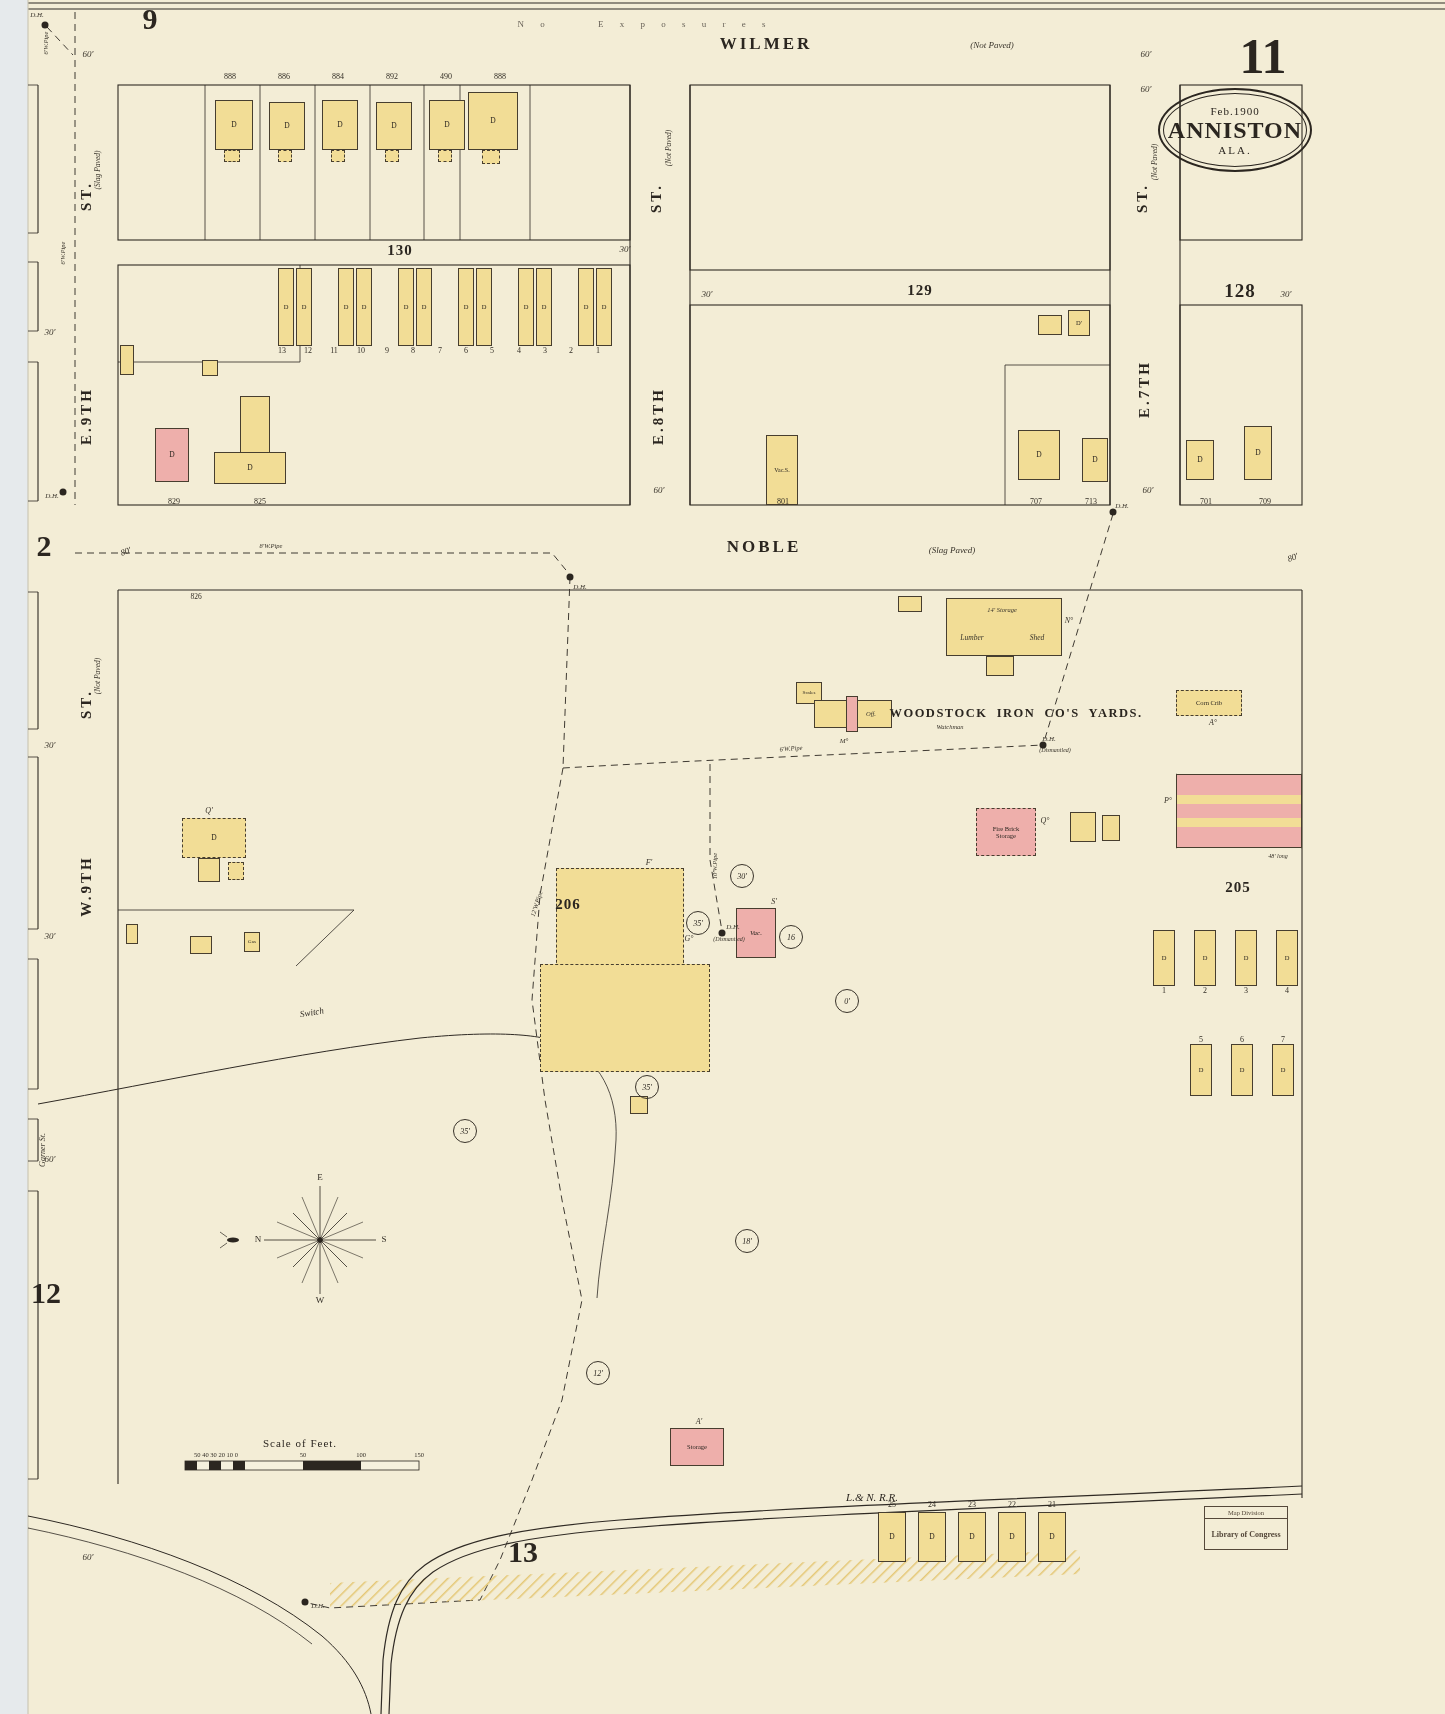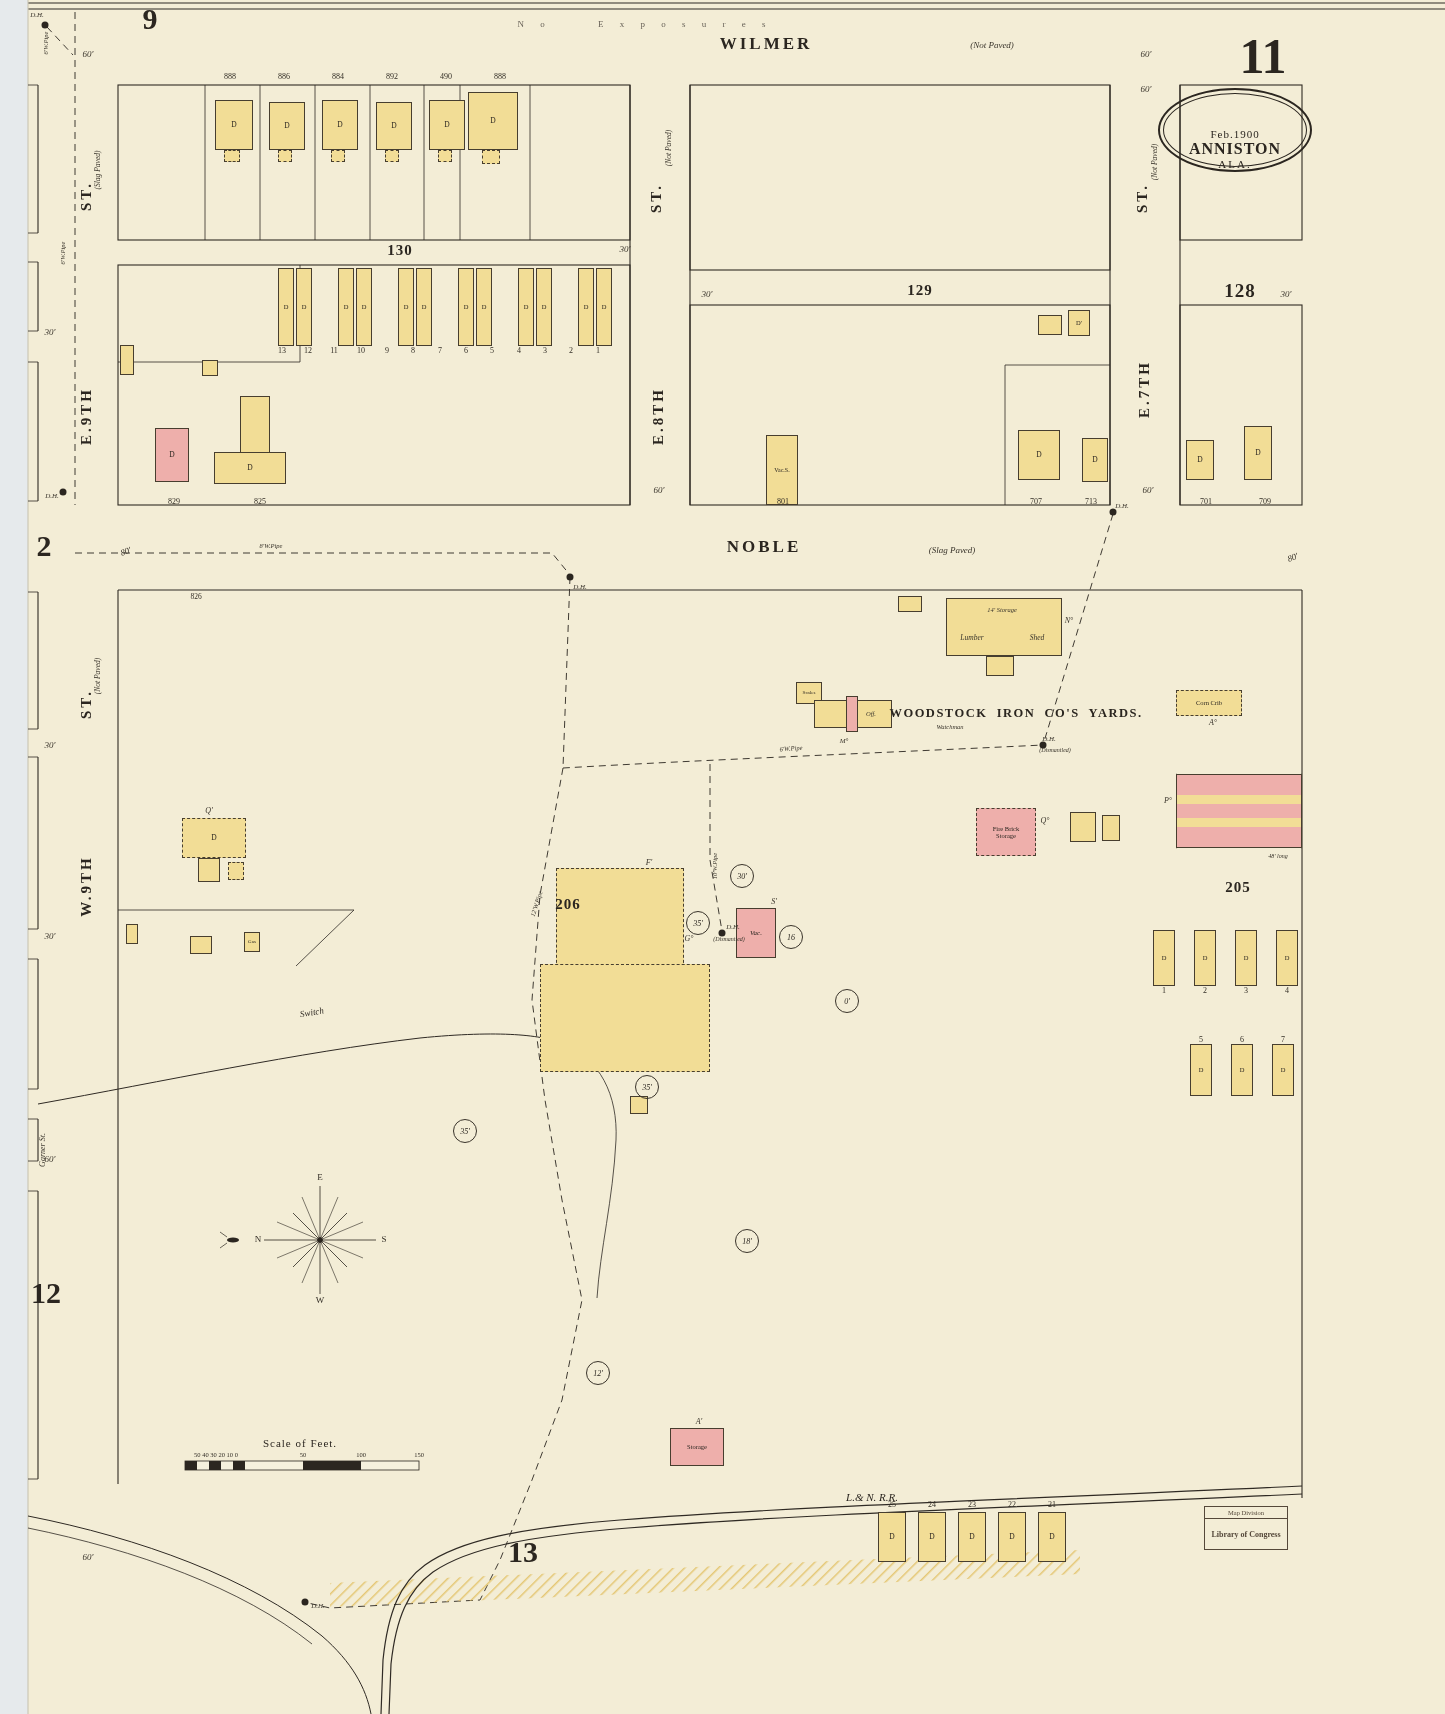--- a/index.html
+++ b/index.html
@@ -23,24 +23,24 @@
   .yellow{background:#f2dd96;}
   .pink{background:#eeafab;}
   .b.dashed{border-style:dashed;border-width:1px;}
   .xware{background:linear-gradient(#eeafab 0 28%, #f2dd96 28% 40%, #eeafab 40% 60%, #f2dd96 60% 72%, #eeafab 72% 100%);}
   .bl{line-height:1.15;white-space:pre-line;color:#2b2620;}
   .circle{position:absolute;width:22px;height:22px;border:1px solid #3a342b;border-radius:50%;
      display:flex;align-items:center;justify-content:center;font-size:8px;font-style:italic;
      transform:translate(-50%,-50%);}
   .dot{position:absolute;width:7px;height:7px;background:#2b2620;border-radius:50%;transform:translate(-50%,-50%);}
   #oval-stamp{position:absolute;left:1158px;top:88px;width:150px;height:80px;border:2px solid #2b2620;
-     border-radius:50%;display:flex;flex-direction:column;align-items:center;justify-content:flex-end;}
+     border-radius:50%;display:flex;flex-direction:column;align-items:center;justify-content:center;}
   #oval-stamp .inner{position:absolute;left:3px;top:3px;right:3px;bottom:3px;border:1px solid #2b2620;border-radius:50%;}
   #oval-stamp .l1{font-size:11px;letter-spacing:1px;}
-  #oval-stamp .l2{font-size:16px;font-weight:bold;letter-spacing:1px;}
+  #oval-stamp .l2{font-size:24px;font-weight:bold;letter-spacing:1px;}
   #oval-stamp .l3{font-size:11px;letter-spacing:2px;}
   #loc-stamp{position:absolute;left:1204px;top:1506px;width:84px;height:44px;border:1.5px solid #55483a;
      box-sizing:border-box;display:flex;flex-direction:column;color:#55483a;text-align:center;}
   #loc-stamp .l1{font-size:6.5px;border-bottom:1px solid #55483a;padding:2px 0;}
   #loc-stamp .l2{font-size:8px;font-weight:bold;flex:1;display:flex;align-items:center;justify-content:center;}
   #shed-note{position:absolute;left:542px;top:918px;width:150px;font-size:8.2px;font-style:italic;
      text-align:center;white-space:pre-line;line-height:1.5;color:#3a352c;}
 </style>
 </head>
 <body>

